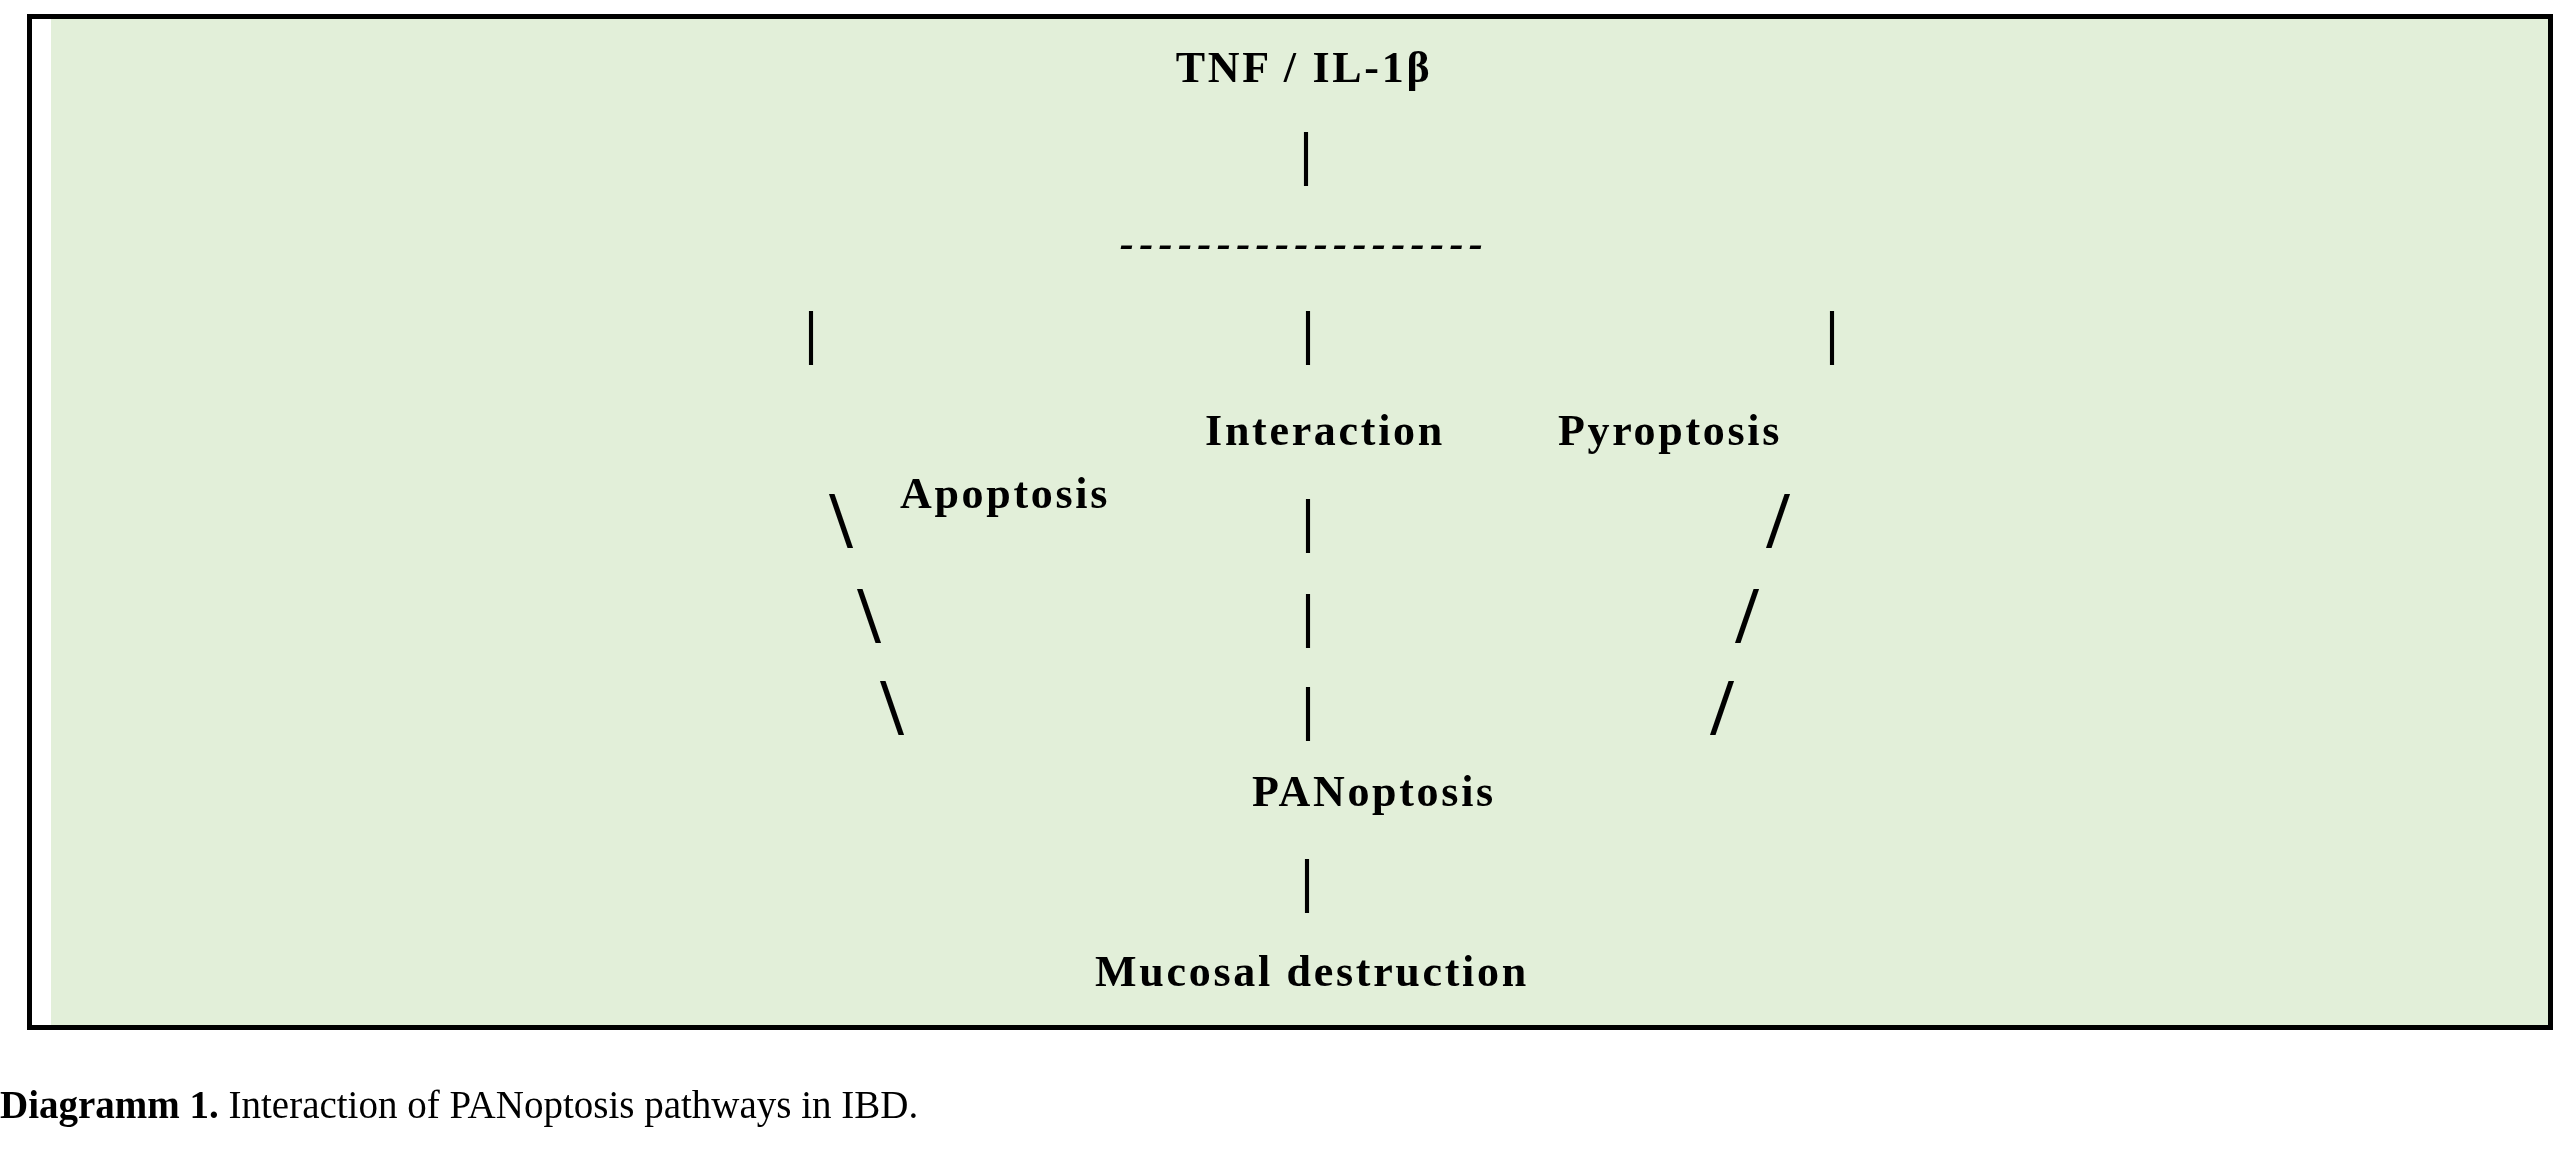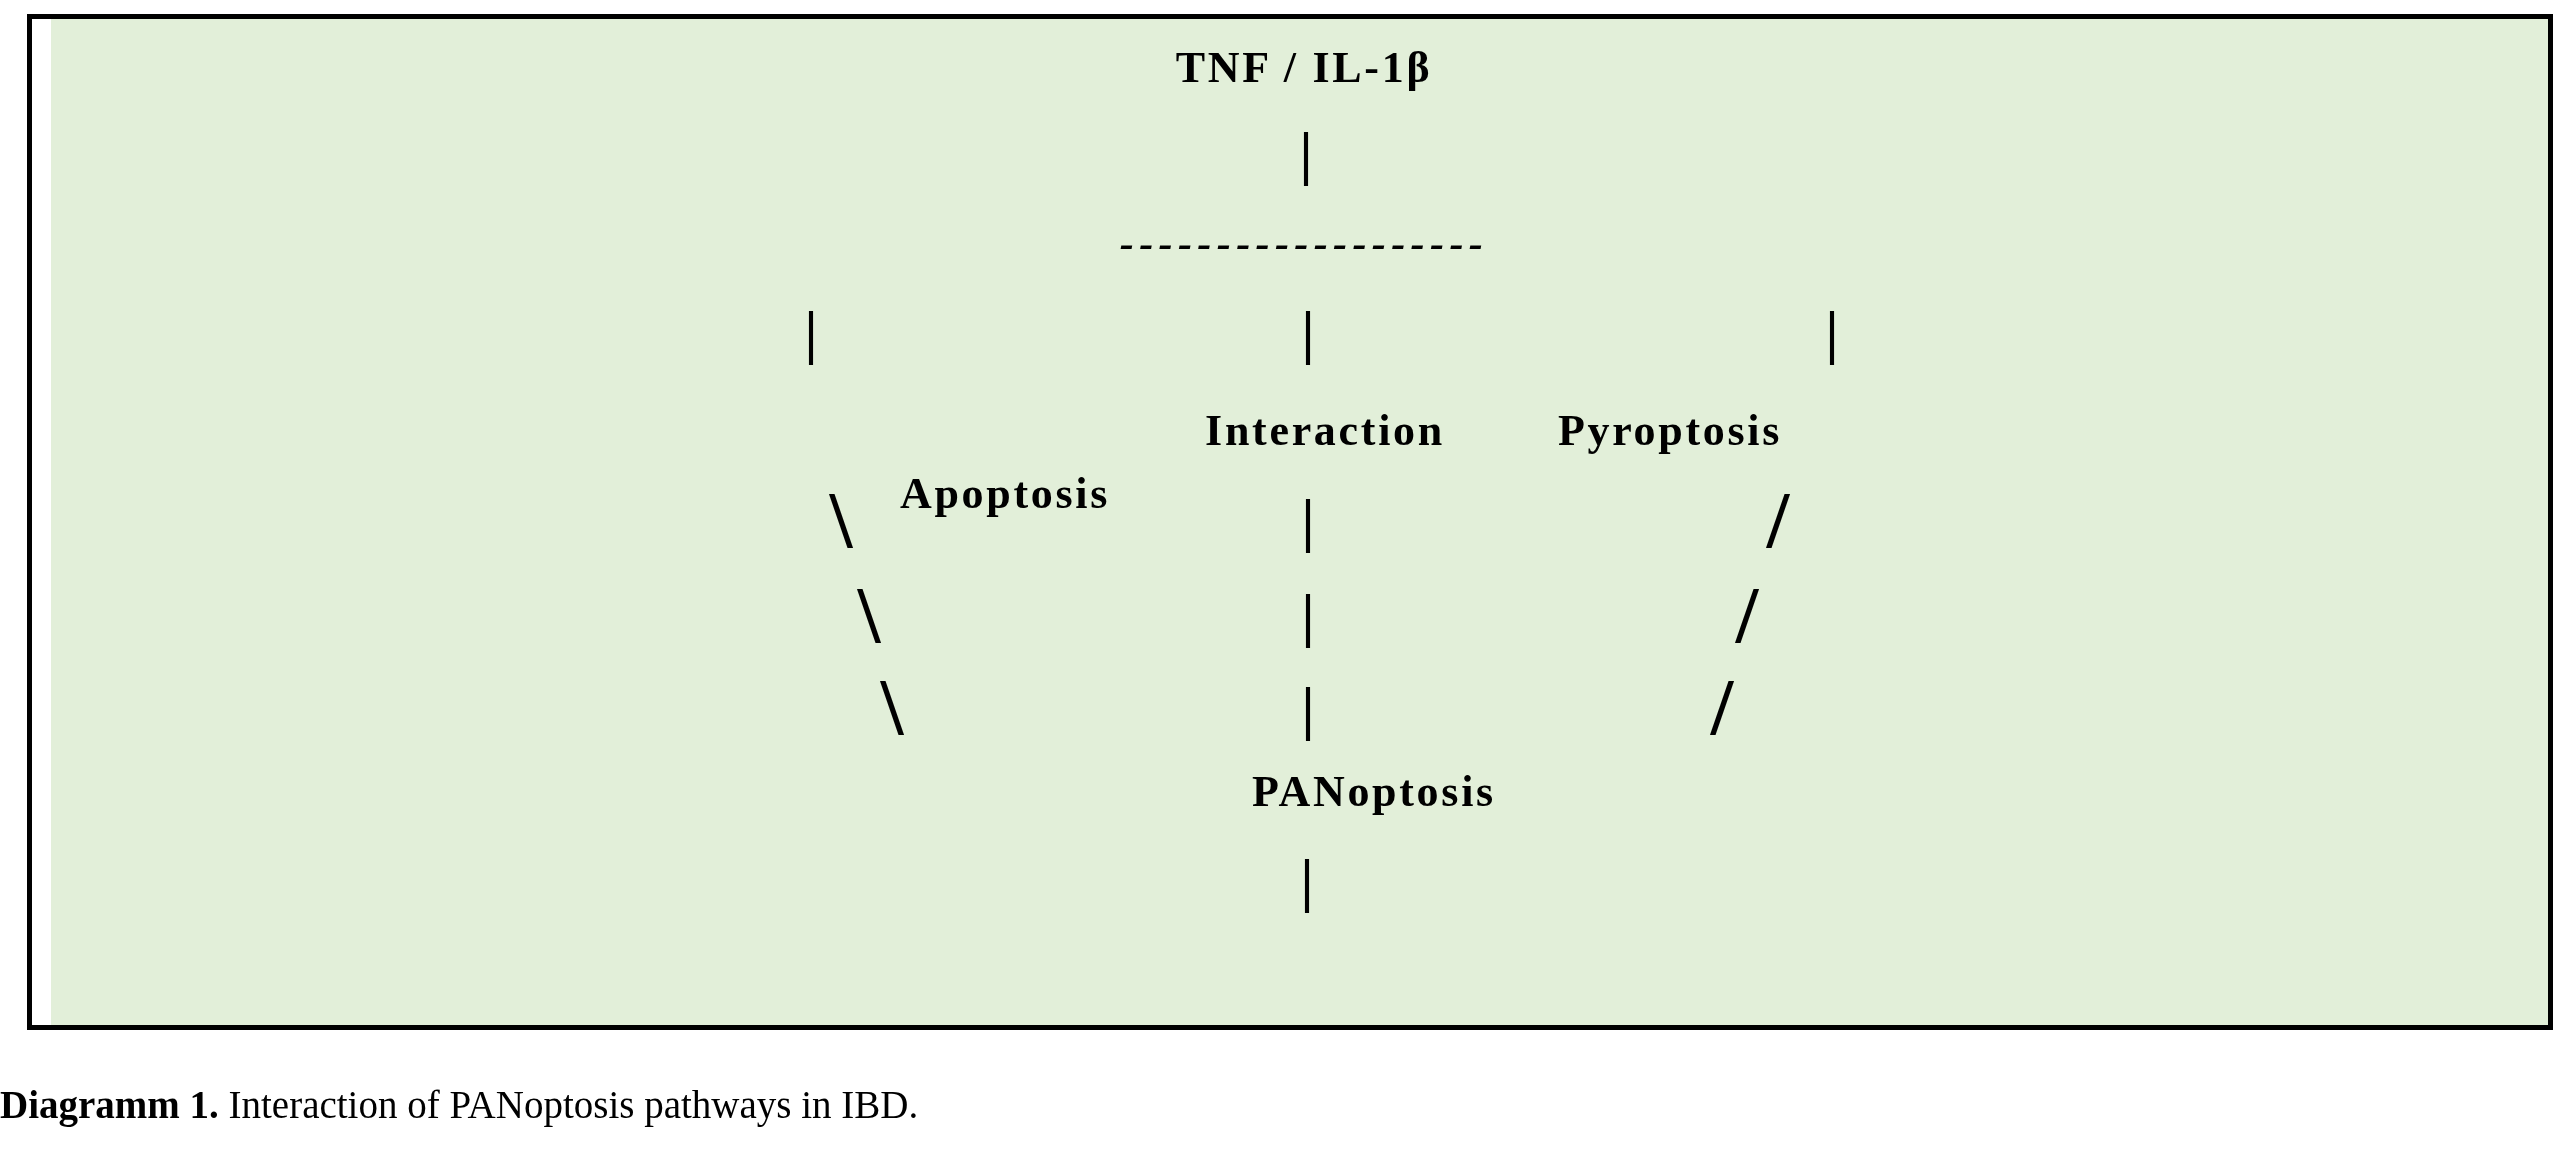--- a/index.html
+++ b/index.html
@@ -119,19 +119,20 @@
   <span class="dg dg-diag" style="left:1747px; top:575px;">/</span>
 
   <span class="dg dg-diag" style="left:892px; top:667px;">\</span>
   <span class="dg dg-pipe" style="left:1308px; top:679px;">|</span>
   <span class="dg dg-diag" style="left:1722px; top:667px;">/</span>
 
   <span class="dg dg-label" style="left:1374px; top:770px;">PANoptosis</span>
 
   <span class="dg dg-pipe" style="left:1307px; top:851px;">|</span>
 
+  <span class="dg dg-label" style="left:1312px; top:950px;">Mucosal destruction</span>
 
 </div>
 
 <div class="figure-caption">
   <span class="caption-label">Diagramm 1.</span><span class="caption-text"> Interaction of PANoptosis pathways in IBD.</span>
 </div>
 
 
 </body></html>

